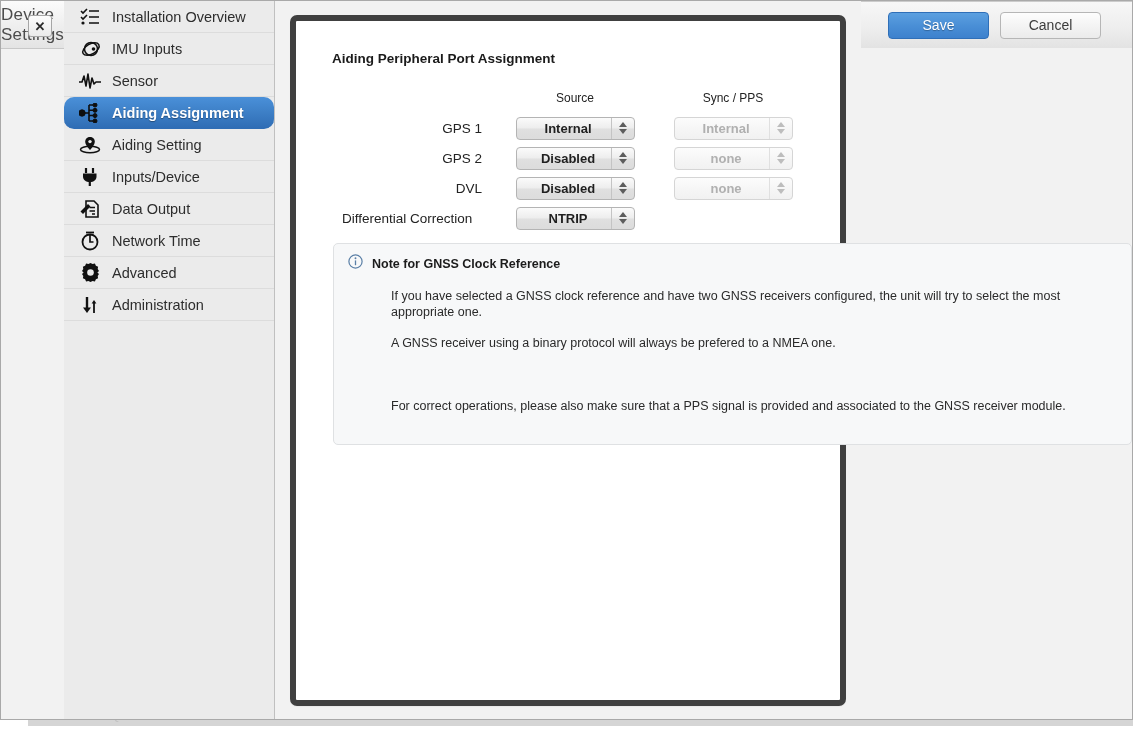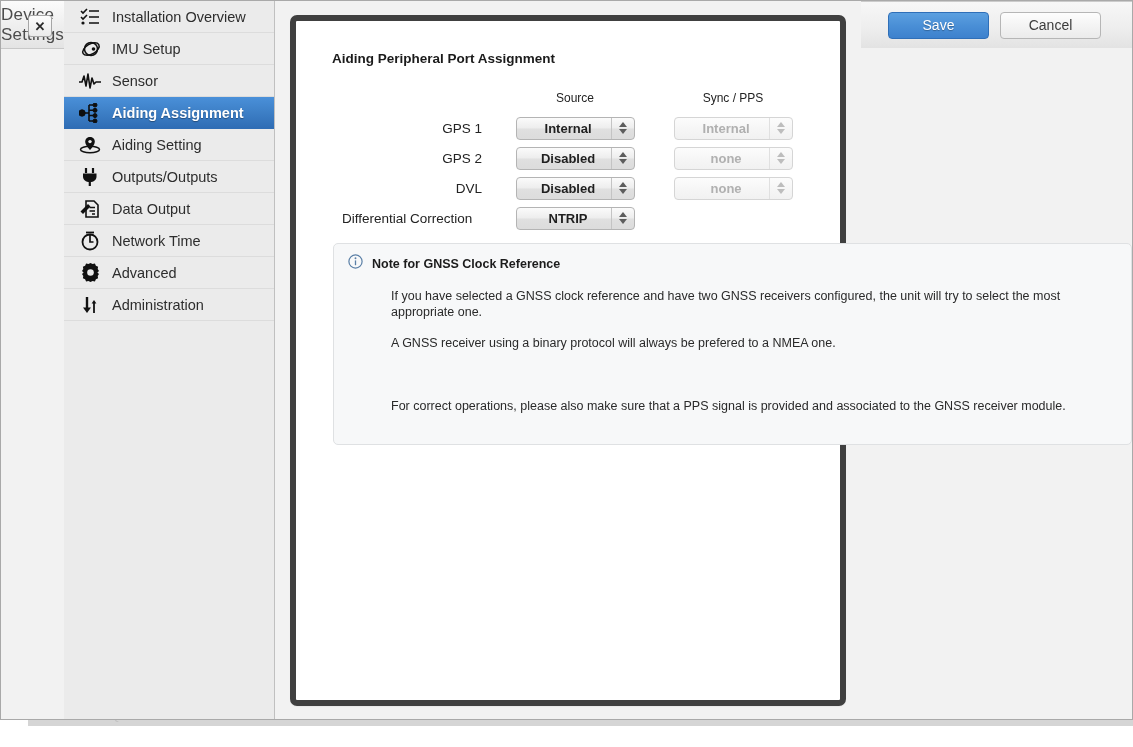--- a/index.html
+++ b/index.html
@@ -116,20 +116,21 @@
     justify-content: center;
   }
   .nav-item .nav-label {
     margin-left: 9px;
     font-size: 14.5px;
     color: #2d2d2d;
   }
   .nav-item.active {
     background: linear-gradient(to bottom, #4a90d9 0%, #3d7fc6 50%, #2f6db5 100%);
     border-bottom: 1px solid #2f6db5;
+    border-radius: 10px;
   }
   .nav-item.active .nav-label {
     color: #ffffff;
     font-weight: bold;
     text-shadow: 0 1px 1px rgba(0,0,0,.35);
   }
   .nav-item.active svg {
     stroke: #0e0e0e;
     fill: #0e0e0e;
   }
@@ -372,21 +373,21 @@
       </div>
 
       <div class="nav-item">
         <span class="nav-icon">
           <svg width="21" height="20" viewBox="0 0 21 20">
             <circle cx="11" cy="10" r="6.5" stroke="#111" stroke-width="1.5" fill="none"></circle>
             <ellipse cx="11" cy="10" rx="9" ry="5" stroke="#111" stroke-width="1.5" fill="none" transform="rotate(-30 11 10)"></ellipse>
             <circle cx="13.5" cy="10" r="1.8" fill="#111"></circle>
           </svg>
         </span>
-        <span class="nav-label">IMU Setup</span>
+        <span class="nav-label">IMU Inputs</span>
       </div>
 
       <div class="nav-item">
         <span class="nav-icon">
           <svg width="22" height="18" viewBox="0 0 22 18">
             <path d="M0 10 H3 L5 4 L7 14 L9 2 L11 16 L13 6 L15 12 L17 10 H22" stroke="#111" stroke-width="1.6" fill="none" stroke-linejoin="round"></path>
           </svg>
         </span>
         <span class="nav-label">Sensor</span>
       </div>
@@ -418,21 +419,21 @@
       </div>
 
       <div class="nav-item">
         <span class="nav-icon">
           <svg width="20" height="20" viewBox="0 0 20 20">
             <path d="M6 1 V6 M13 1 V6" stroke="#111" stroke-width="2.2"></path>
             <path d="M3 6.5 H16.5 V9.5 C16.5 13 13.8 15 9.8 15 C5.8 15 3 13 3 9.5 Z" fill="#111"></path>
             <path d="M9.8 15 V19" stroke="#111" stroke-width="2.2"></path>
           </svg>
         </span>
-        <span class="nav-label">Outputs/Outputs</span>
+        <span class="nav-label">Inputs/Device</span>
       </div>
 
       <div class="nav-item">
         <span class="nav-icon">
           <svg width="22" height="20" viewBox="0 0 22 20">
             <path d="M7 2 H15 L19 6 V18 H7 Z" stroke="#111" stroke-width="1.6" fill="none"></path>
             <path d="M10.5 8.5 H16 M10.5 12 H16 M13 15 H16" stroke="#111" stroke-width="1.4"></path>
             <path d="M1.5 12.5 L9 5 L11.5 7.5 L4 15 Z" fill="#111"></path>
           </svg>
         </span>

